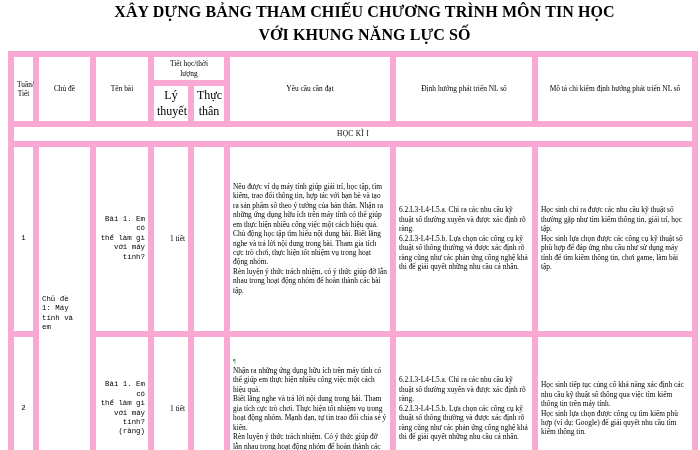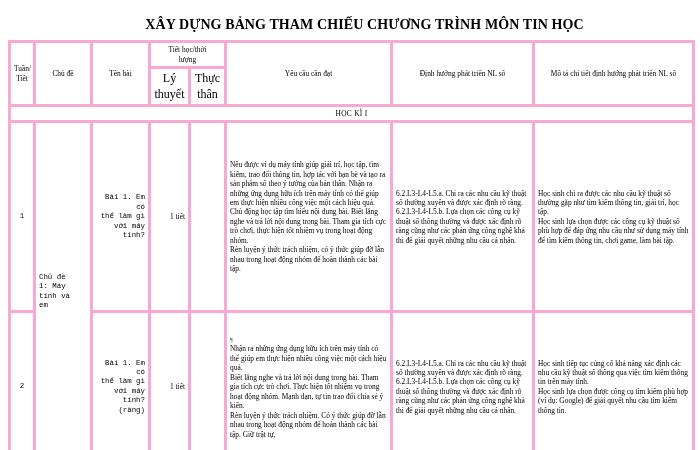--- a/index.html
+++ b/index.html
@@ -12,24 +12,24 @@
     height: 450px;
     overflow: hidden;
     font-family: "Liberation Serif", "DejaVu Serif", serif;
     color: #000000;
   }
 
   
   .doc-title {
     text-align: center;
     font-weight: bold;
-    font-size: 14px;
+    font-size: 16px;
     line-height: 1.45;
     letter-spacing: 0.1px;
-    padding-top: 15px;
+    padding-top: 0;
     margin-left: 29px;
   }
   .doc-title .line {
     display: block;
     white-space: nowrap;
   }
 
   
   .sheet {
     padding: 0 8px;
@@ -37,21 +37,21 @@
     width: 700px;
   }
   table.matrix {
     border-collapse: collapse;
     width: 684px;
     table-layout: fixed;
     margin-top: 5px;
   }
   table.matrix td,
   table.matrix th {
-    border: 3px solid #f9a8d4;
+    border: 6px solid #f9a8d4;
     vertical-align: middle;
     padding: 2px 3px;
     font-size: 7.4px;
     line-height: 1.28;
     font-weight: normal;
   }
 
   
   .c-week  { width: 25px; }
   .c-topic { width: 57px; }
@@ -136,20 +136,21 @@
   }
 
   .row-a { height: 190px; }
   .row-b { height: 150px; }
 </style>
 </head>
 <body>
 
 <div class="doc-title">
   <span class="line">XÂY DỰNG BẢNG THAM CHIẾU CHƯƠNG TRÌNH MÔN TIN HỌC</span>
+  <span class="line">VỚI KHUNG NĂNG LỰC SỐ</span>
 </div>
 
 <div class="sheet">
   <table class="matrix">
     <colgroup>
       <col class="c-week">
         <col class="c-topic">
         <col class="c-name">
       <col class="c-ly">
         <col class="c-th">
@@ -166,21 +167,21 @@
         </td>
         <td rowspan="2">Chủ đề</td>
         <td rowspan="2">Tên bài</td>
         <td colspan="2">
           <span>Tiết học/thời</span><br>
           <span>lượng</span>
         </td>
         <td rowspan="2">Yêu cầu cần đạt</td>
         <td rowspan="2">Định hướng phát triển NL số</td>
         <td rowspan="2">
-          <span>Mô tả chi tiết định hướng phát triển</span>
+          <span>Mô tả chi kiếm định hướng phát triển</span>
           <span>NL số</span>
         </td>
       </tr>
       <tr>
         <td class="sub">
           <span>Lý</span><br>
           <span>thuyết</span>
         </td>
         <td class="sub">
           <span>Thực</span><br>

